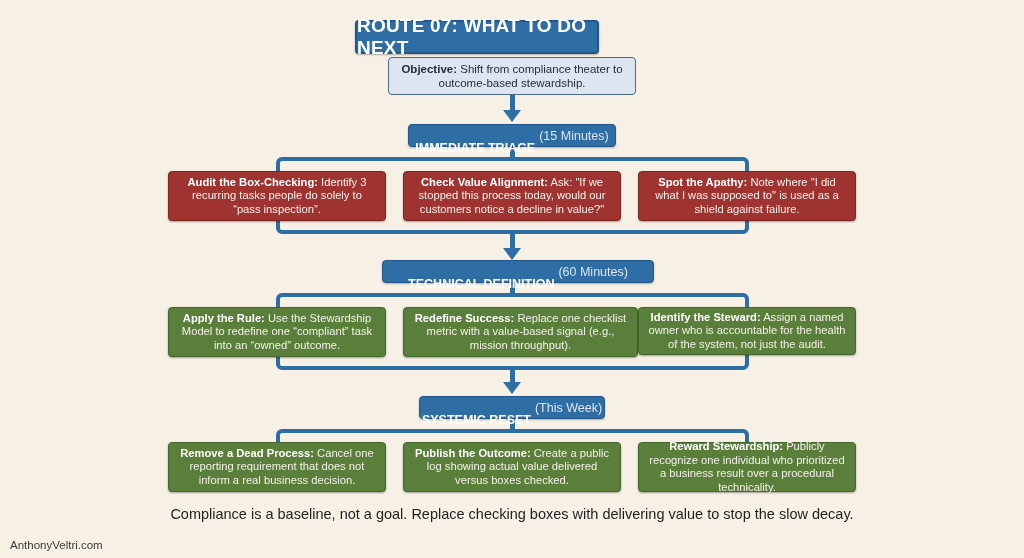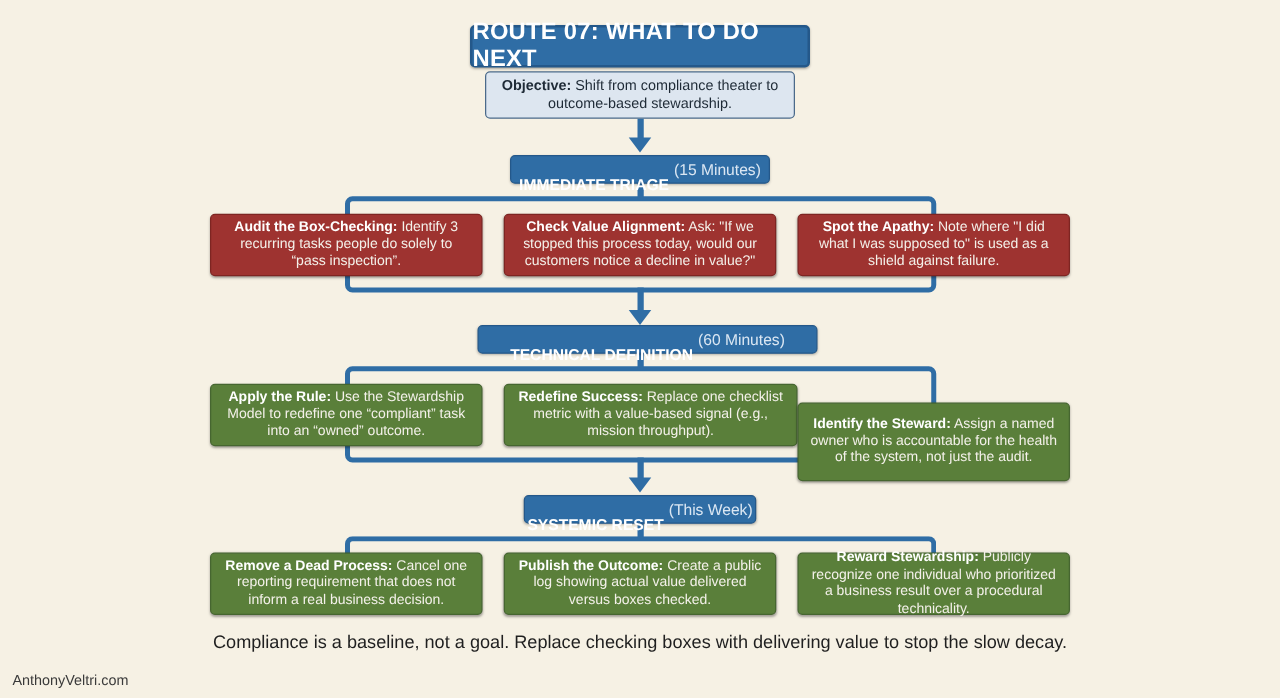--- a/index.html
+++ b/index.html
@@ -3,21 +3,21 @@
 <meta charset="utf-8">
 <style>
   html, body { margin:0; padding:0; }
   body {
     width:1024px; height:558px; position:relative; overflow:hidden;
     background:#f6f1e4;
     font-family:"Liberation Sans", "DejaVu Sans", sans-serif;
   }
   .abs { position:absolute; box-sizing:border-box; }
   .title {
-    left:376px; top:20px; width:272px; height:34px;
+    left:355px; top:20px; width:244px; height:34px;
     background:#2f6da5; border:2px solid #24588a; border-radius:4px;
     color:#fff; font-weight:bold; font-size:19px; letter-spacing:0.2px;
     display:flex; align-items:center; justify-content:center;
     box-shadow:0 1px 2px rgba(0,0,0,0.3);
   }
   .objective {
     left:388px; top:57px; width:248px; height:38px;
     background:#dde6f0; border:1px solid #4b6a8a; border-radius:4px;
     color:#1e2a36; font-size:11.5px; line-height:14px; text-align:center;
     display:flex; align-items:center; justify-content:center; padding:0 4px;
@@ -96,21 +96,21 @@
   <b>TECHNICAL DEFINITION</b>
   <span class="sub">(60 Minutes)</span>
 </div>
 
 <div class="abs card green" style="left:168px; top:307px; width:218px; height:50px;">
   <div><b>Apply the Rule:</b> <span>Use the Stewardship Model to redefine one “compliant” task into an “owned” outcome.</span></div>
 </div>
 <div class="abs card green" style="left:403px; top:307px; width:235px; height:50px;">
   <div><b>Redefine Success:</b> <span>Replace one checklist metric with a value-based signal (e.g., mission throughput).</span></div>
 </div>
-<div class="abs card green" style="left:638px; top:322px; width:218px; height:63px;">
+<div class="abs card green" style="left:638px; top:307px; width:218px; height:48px;">
   <div><b>Identify the Steward:</b> <span>Assign a named owner who is accountable for the health of the system, not just the audit.</span></div>
 </div>
 
 <div class="abs bracket" style="left:276px; top:429px; width:473px; height:30px; border-bottom:none; border-bottom-left-radius:0; border-bottom-right-radius:0;"></div>
 <div class="abs line" style="left:510px; top:417px; width:5px; height:14px;"></div>
 
 <div class="abs stage" style="left:419px; top:396px; width:186px; height:23px;">
   <b>SYSTEMIC RESET</b>
   <span class="sub">(This Week)</span>
 </div>

